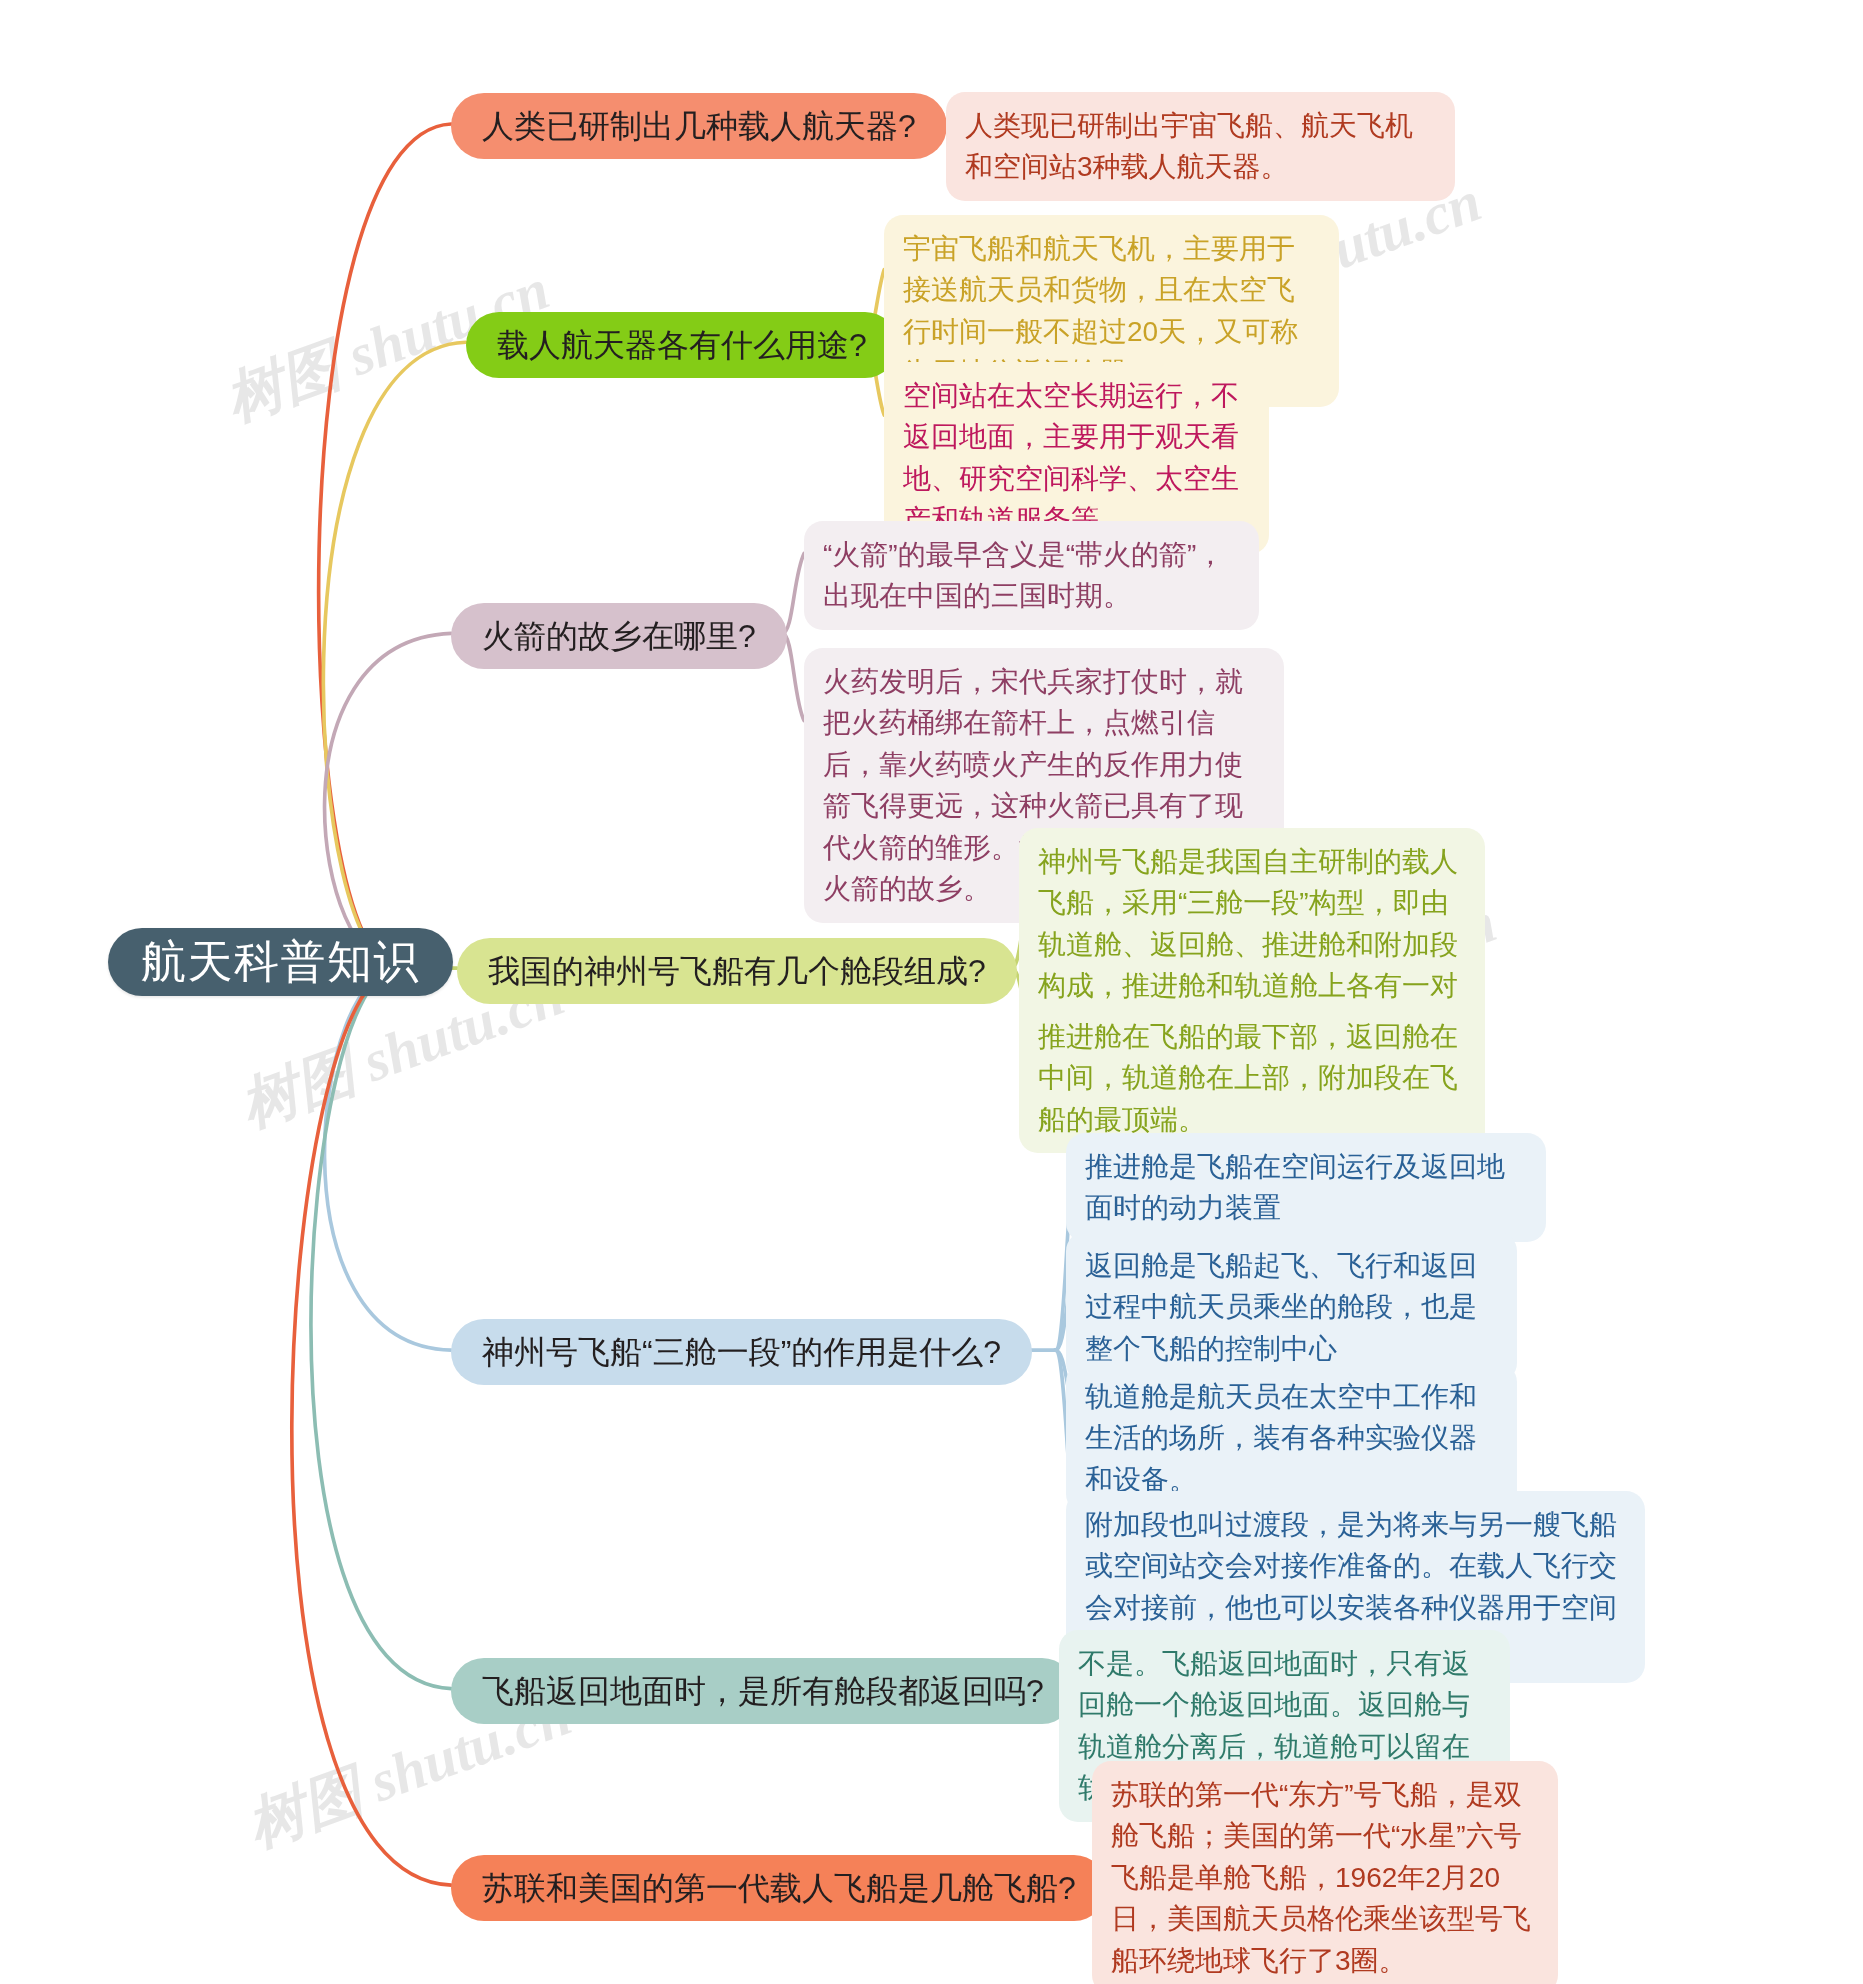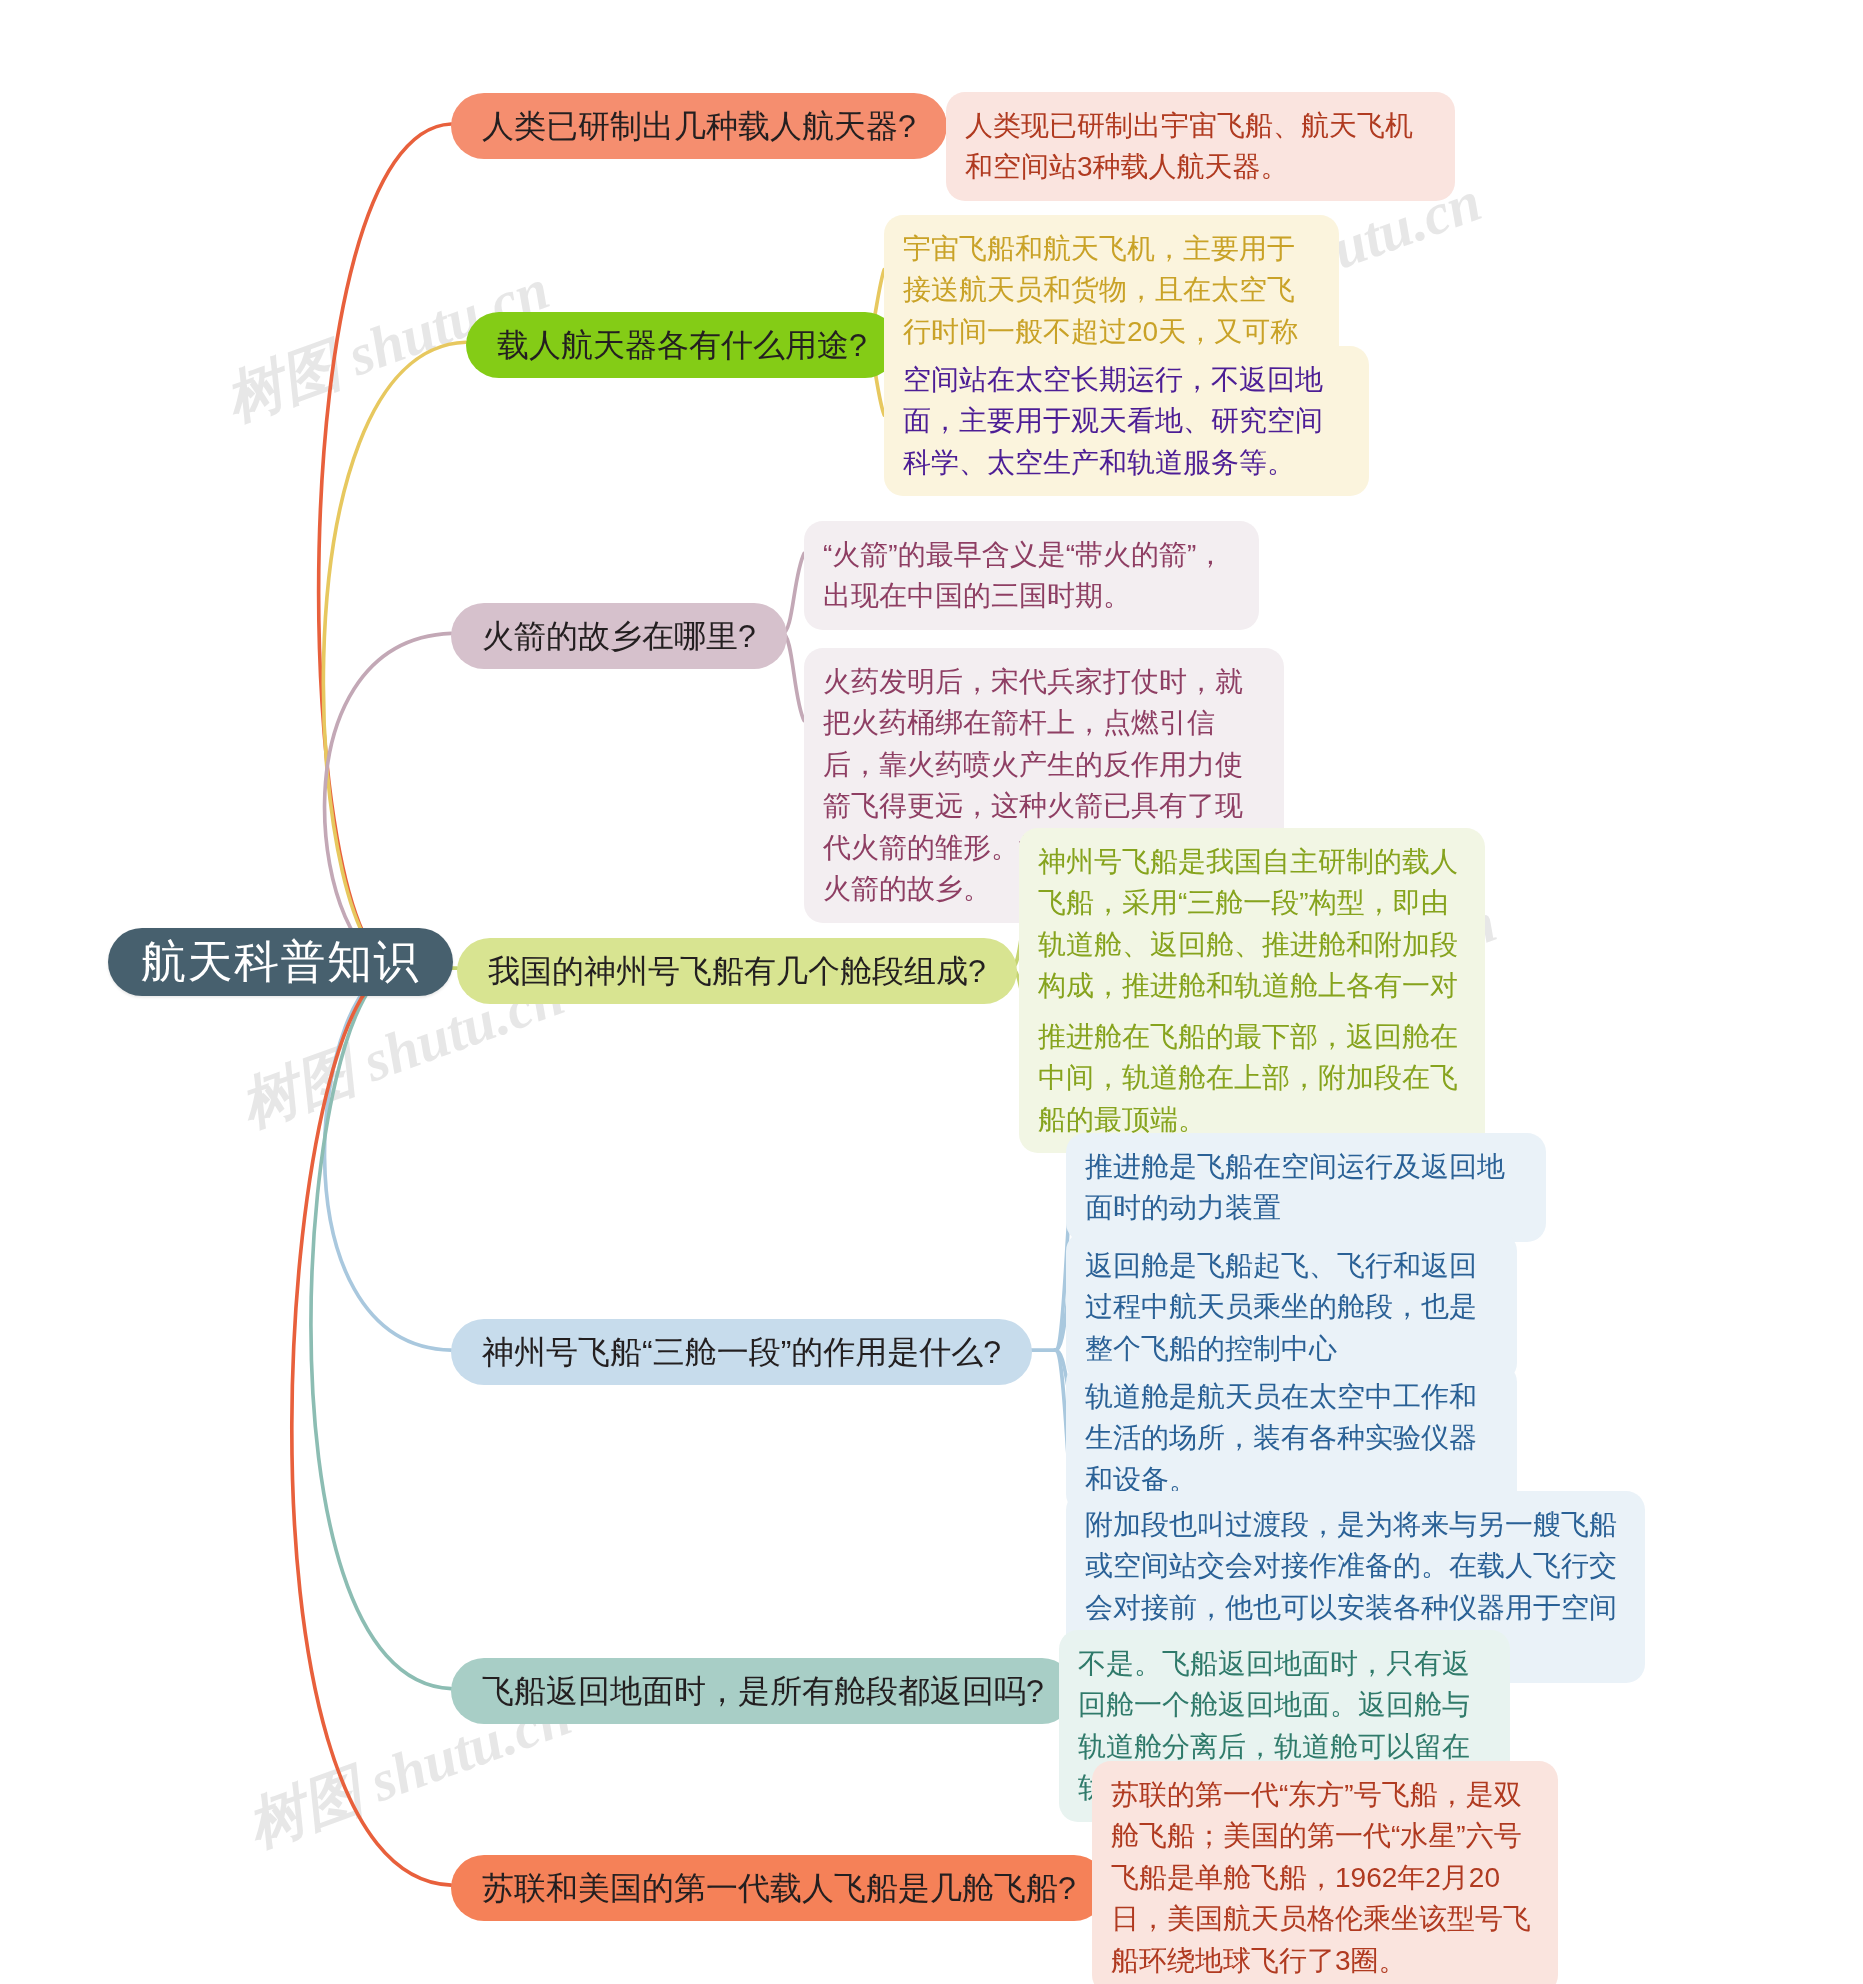--- a/index.html
+++ b/index.html
@@ -93,21 +93,21 @@
   <div class="node leaf" style="left:946px;top:92px;width:509px;background:#fae4df;color:#b03a20;">
     <span class="leaf-inner">人类现已研制出宇宙飞船、航天飞机和空间站3种载人航天器。</span>
   </div>
 
   <div class="node branch" style="left:466px;top:312px;background:#84cc16;">
     <span>载人航天器各有什么用途?</span>
   </div>
   <div class="node leaf" style="left:884px;top:215px;width:455px;background:#fbf4dd;color:#c9a227;">
     <span class="leaf-inner">宇宙飞船和航天飞机，主要用于接送航天员和货物，且在太空飞行时间一般不超过20天，又可称为天地往返运输器</span>
   </div>
-  <div class="node leaf" style="left:884px;top:346px;width:485px;background:#fbf4dd;color:#4c1d95;">
+  <div class="node leaf" style="left:884px;top:362px;width:385px;background:#fbf4dd;color:#be185d;">
     <span class="leaf-inner">空间站在太空长期运行，不返回地面，主要用于观天看地、研究空间科学、太空生产和轨道服务等。</span>
   </div>
 
   <div class="node branch" style="left:451px;top:603px;background:#d6c1cc;">
     <span>火箭的故乡在哪里?</span>
   </div>
   <div class="node leaf" style="left:804px;top:521px;width:455px;background:#f3eef1;color:#8e3e63;">
     <span class="leaf-inner">“火箭”的最早含义是“带火的箭”，出现在中国的三国时期。</span>
   </div>
   <div class="node leaf" style="left:804px;top:648px;width:480px;background:#f3eef1;color:#8e3e63;">

